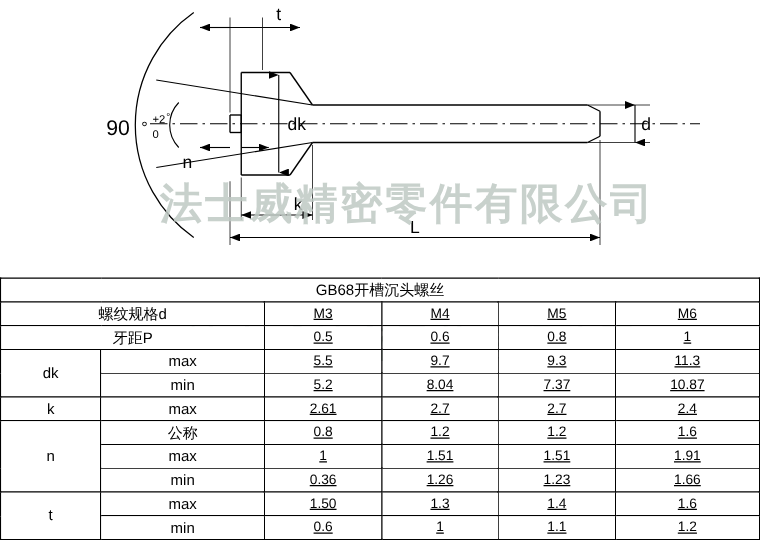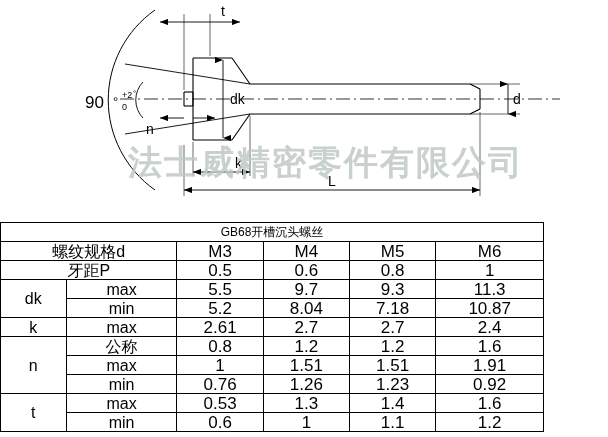--- a/index.html
+++ b/index.html
@@ -42,36 +42,36 @@
     white-space: nowrap;
     opacity:.8;
     pointer-events:none;
     font-family: "DejaVu Sans", sans-serif;
   }
 
   
   #table {
     position: absolute;
     left: 0; top: 222px;
-    width: 544px;
+    width: 608px;
     border-collapse: collapse;
     font-size: 12px;
   }
   #table td {
     border: 1px solid #000;
     text-align: center;
     padding: 1px 2px;
     height: 19px;
     line-height: 15px;
     background: #fff;
     position: relative;
   }
   .title-cell { font-size: 12px; }
-  .lbl { font-size: 16px; }
-  .val { font-size: 17px; }
+  .lbl { font-size: 12px; }
+  .val { font-size: 11px; text-decoration: underline; }
 </style>
 </head>
 <body>
 
 <div id="wrap">
 
   <div id="drawing">
     <svg width="608" height="218" viewBox="0 0 608 218" xmlns="http://www.w3.org/2000/svg">
       <defs>
         <marker id="arrL" markerWidth="9" markerHeight="7" refX="0" refY="3.5" orient="auto">
@@ -191,21 +191,21 @@
         <td class="lbl">max</td>
         <td class="val">5.5</td>
         <td class="val">9.7</td>
         <td class="val">9.3</td>
         <td class="val">11.3</td>
       </tr>
       <tr>
         <td class="lbl">min</td>
         <td class="val">5.2</td>
         <td class="val">8.04</td>
-        <td class="val">7.18</td>
+        <td class="val">7.37</td>
         <td class="val">10.87</td>
       </tr>
 
       <tr>
         <td class="lbl">k</td>
         <td class="lbl">max</td>
         <td class="val">2.61</td>
         <td class="val">2.7</td>
         <td class="val">2.7</td>
         <td class="val">2.4</td>
@@ -221,30 +221,30 @@
       </tr>
       <tr>
         <td class="lbl">max</td>
         <td class="val">1</td>
         <td class="val">1.51</td>
         <td class="val">1.51</td>
         <td class="val">1.91</td>
       </tr>
       <tr>
         <td class="lbl">min</td>
-        <td class="val">0.76</td>
+        <td class="val">0.36</td>
         <td class="val">1.26</td>
         <td class="val">1.23</td>
-        <td class="val">0.92</td>
+        <td class="val">1.66</td>
       </tr>
 
       <tr>
         <td rowspan="2" class="lbl">t</td>
         <td class="lbl">max</td>
-        <td class="val">0.53</td>
+        <td class="val">1.50</td>
         <td class="val">1.3</td>
         <td class="val">1.4</td>
         <td class="val">1.6</td>
       </tr>
       <tr>
         <td class="lbl">min</td>
         <td class="val">0.6</td>
         <td class="val">1</td>
         <td class="val">1.1</td>
         <td class="val">1.2</td>

